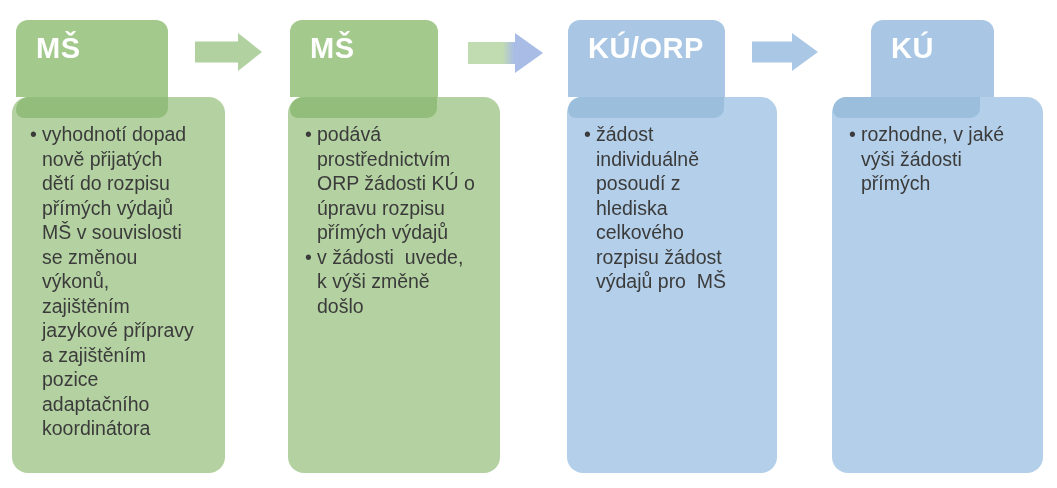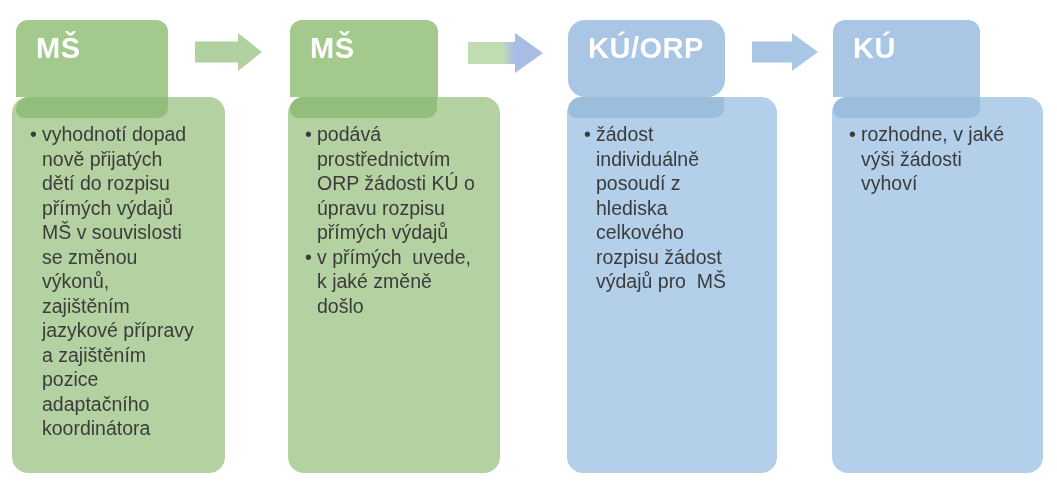--- a/index.html
+++ b/index.html
@@ -74,26 +74,26 @@
   .c1 .box-header { left: 16px;  width: 152px; }
   .c1 .box-overlap{ left: 16px;  width: 152px; }
   .c1 .bullets    { left: 30px;  width: 168px; }
 
   .c2 .box-body   { left: 288px; width: 212px; }
   .c2 .box-header { left: 290px; width: 148px; }
   .c2 .box-overlap{ left: 290px; width: 147px; }
   .c2 .bullets    { left: 305px; width: 172px; }
 
   .c3 .box-body   { left: 567px; width: 210px; }
-  .c3 .box-header { left: 568px; width: 157px; border-radius: 17px; }
+  .c3 .box-header { left: 568px; width: 157px; }
   .c3 .box-overlap{ left: 568px; width: 156px; }
   .c3 .bullets    { left: 584px; width: 163px; }
 
   .c4 .box-body   { left: 832px; width: 211px; }
-  .c4 .box-header { left: 833px; width: 147px; }
+  .c4 .box-header { left: 871px; width: 123px; }
   .c4 .box-overlap{ left: 833px; width: 147px; }
   .c4 .bullets    { left: 849px; width: 169px; }
 
   
   .arrow {
     position: absolute;
     top: 33px;
   }
   .arrow-1 { left: 195px; }
   .arrow-2 { left: 468px; }
@@ -130,21 +130,21 @@
     <div class="box-header">
       <span>MŠ</span>
     </div>
     <ul class="bullets">
       <li class="bullet-item">
         <span class="bullet-dot">•</span>
         <span class="bullet-text">podává prostřednictvím ORP žádosti KÚ o úpravu rozpisu přímých výdajů</span>
       </li>
       <li class="bullet-item">
         <span class="bullet-dot">•</span>
-        <span class="bullet-text">v přímých  uvede, k jaké změně došlo</span>
+        <span class="bullet-text">v žádosti  uvede, k výši změně došlo</span>
       </li>
     </ul>
   </div>
 
   <svg class="arrow arrow-2" width="75" height="40" viewBox="0 0 75 40">
     <defs>
       <linearGradient id="grad-green-blue" x1="0" y1="0" x2="1" y2="0">
         <stop offset="0%" style="stop-color: var(--arrow-mix-green, #c2dcb1);"></stop>
         <stop offset="46%" style="stop-color: var(--arrow-mix-green, #c2dcb1);"></stop>
         <stop offset="62%" style="stop-color: var(--arrow-mix-blue, #a8bce6);"></stop>
@@ -174,18 +174,18 @@
 
   <div class="column c4 blue">
     <div class="box-body"></div>
     <div class="box-overlap"></div>
     <div class="box-header">
       <span>KÚ</span>
     </div>
     <ul class="bullets">
       <li class="bullet-item">
         <span class="bullet-dot">•</span>
-        <span class="bullet-text">rozhodne, v jaké výši žádosti vyhoví</span>
+        <span class="bullet-text">rozhodne, v jaké výši žádosti přímých</span>
       </li>
     </ul>
   </div>
 
 </div>
 
 </body></html>

